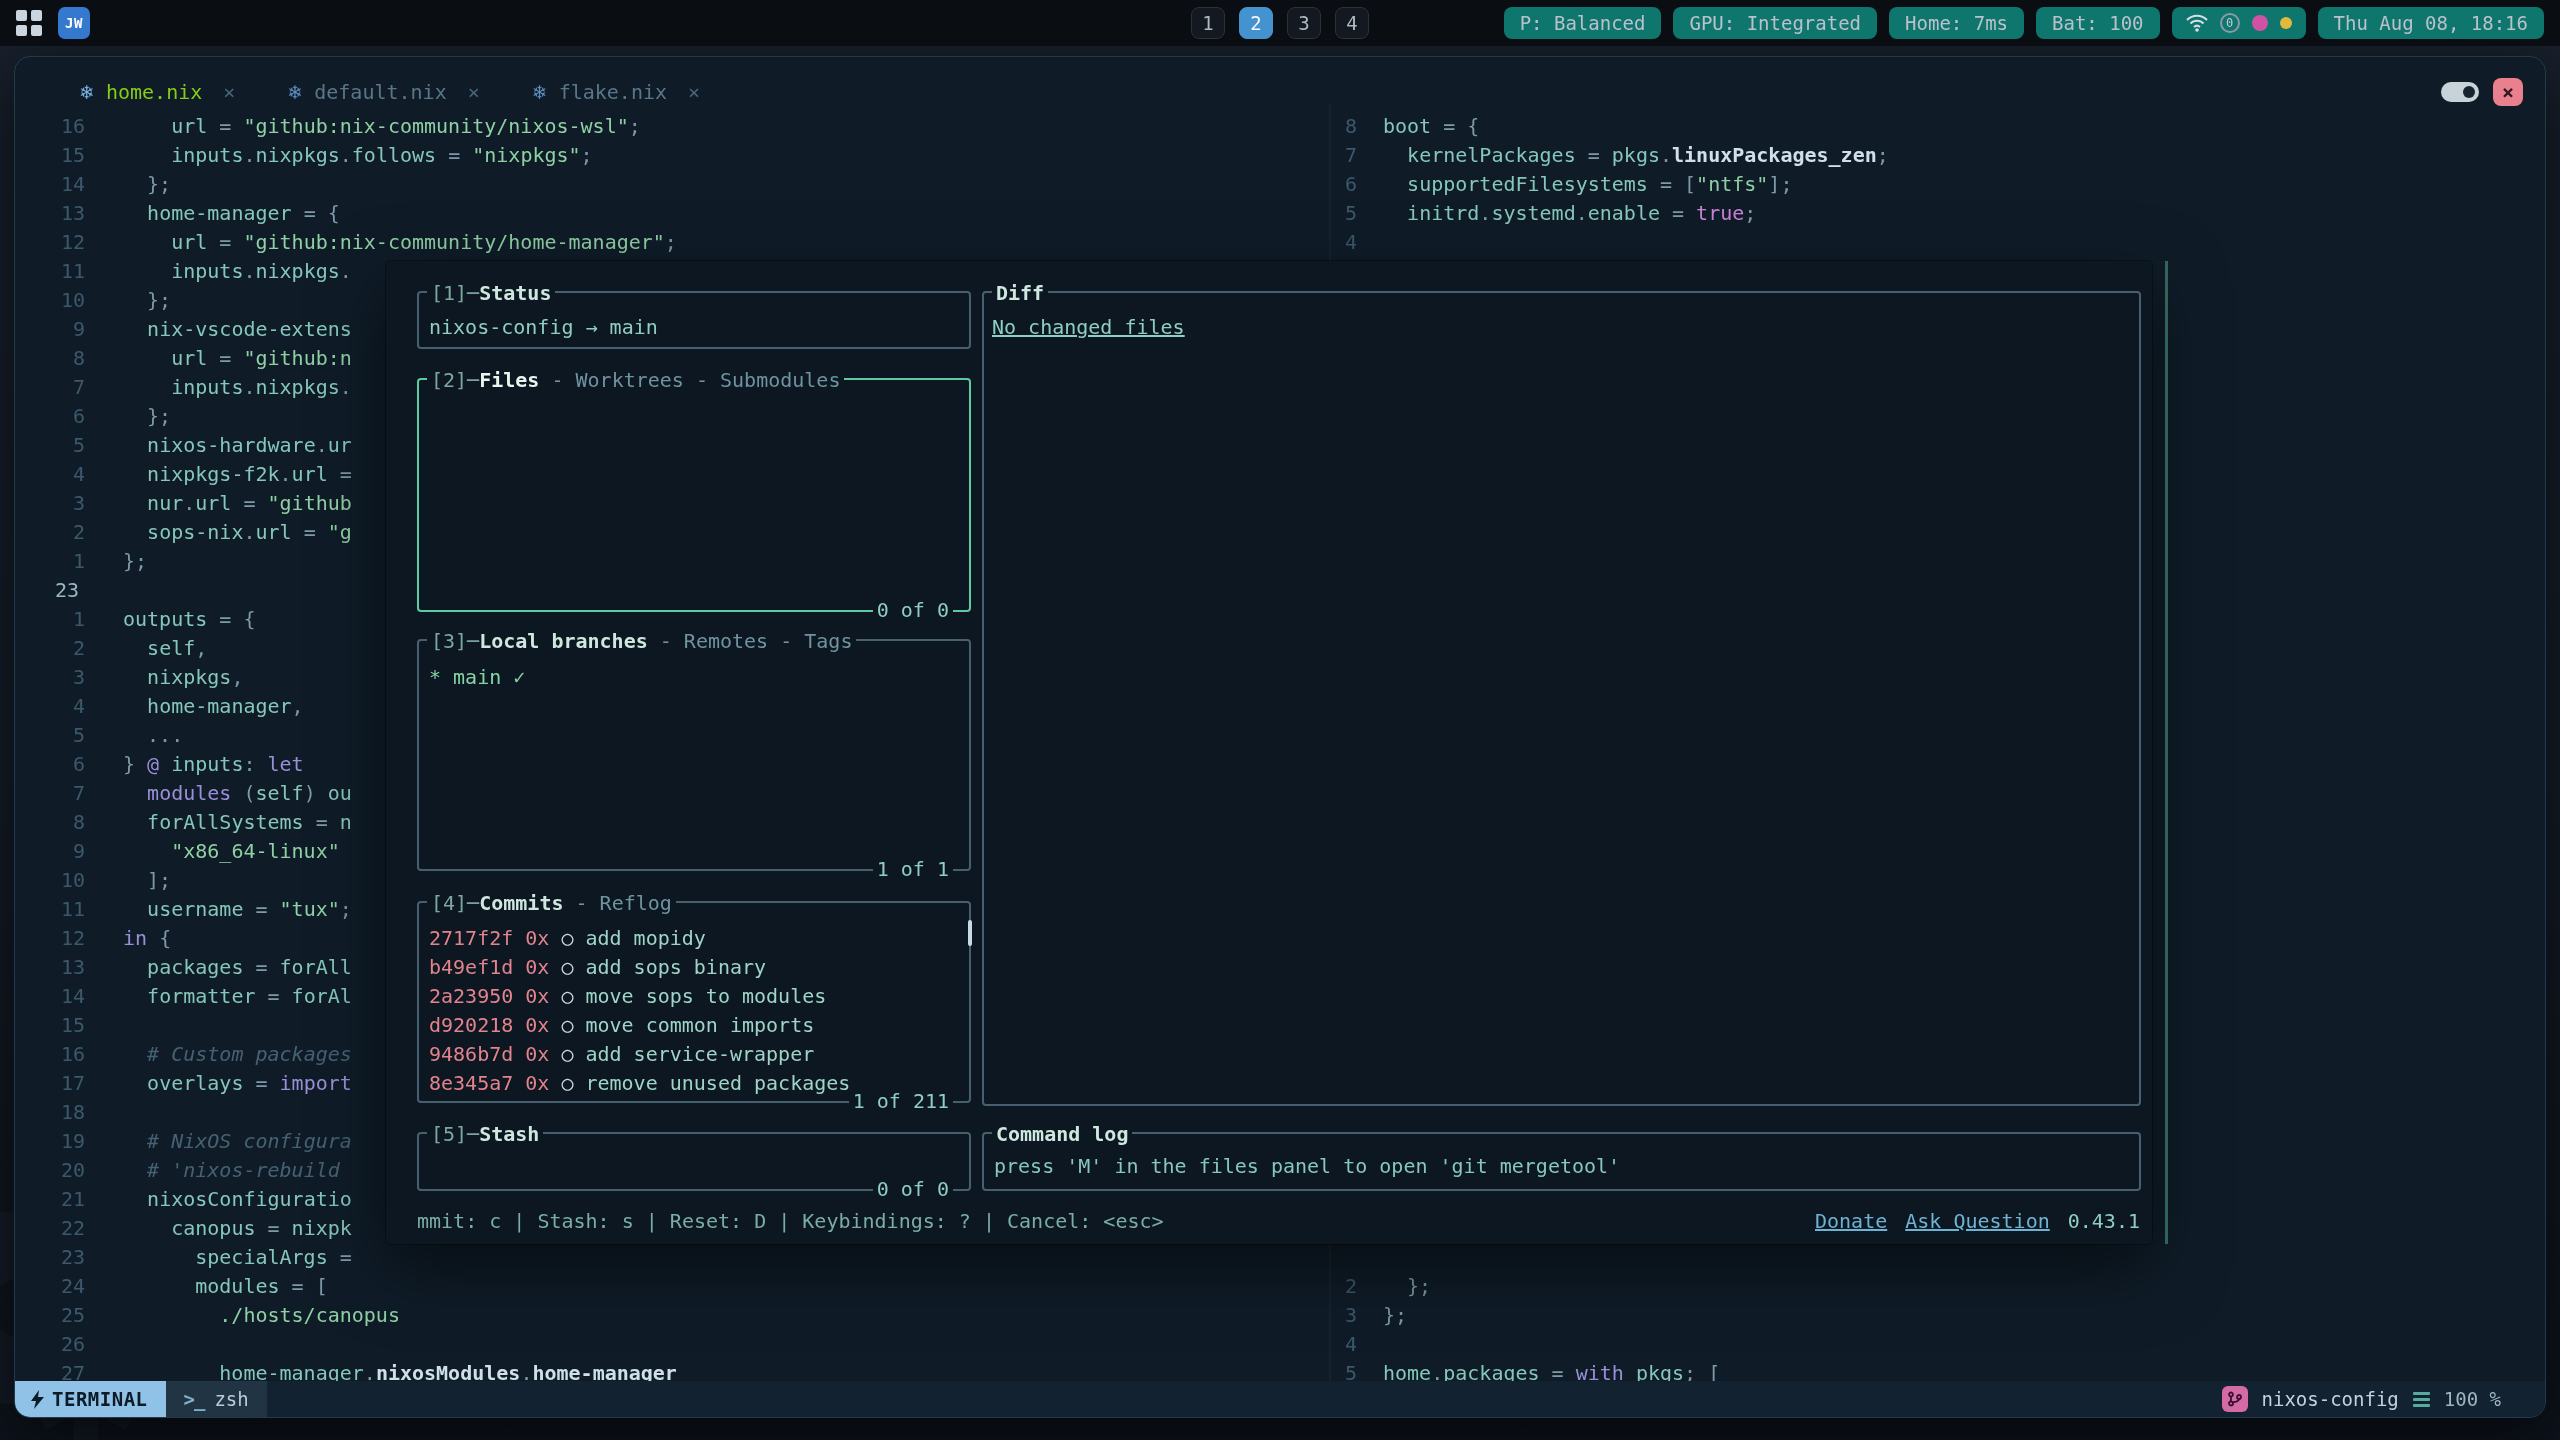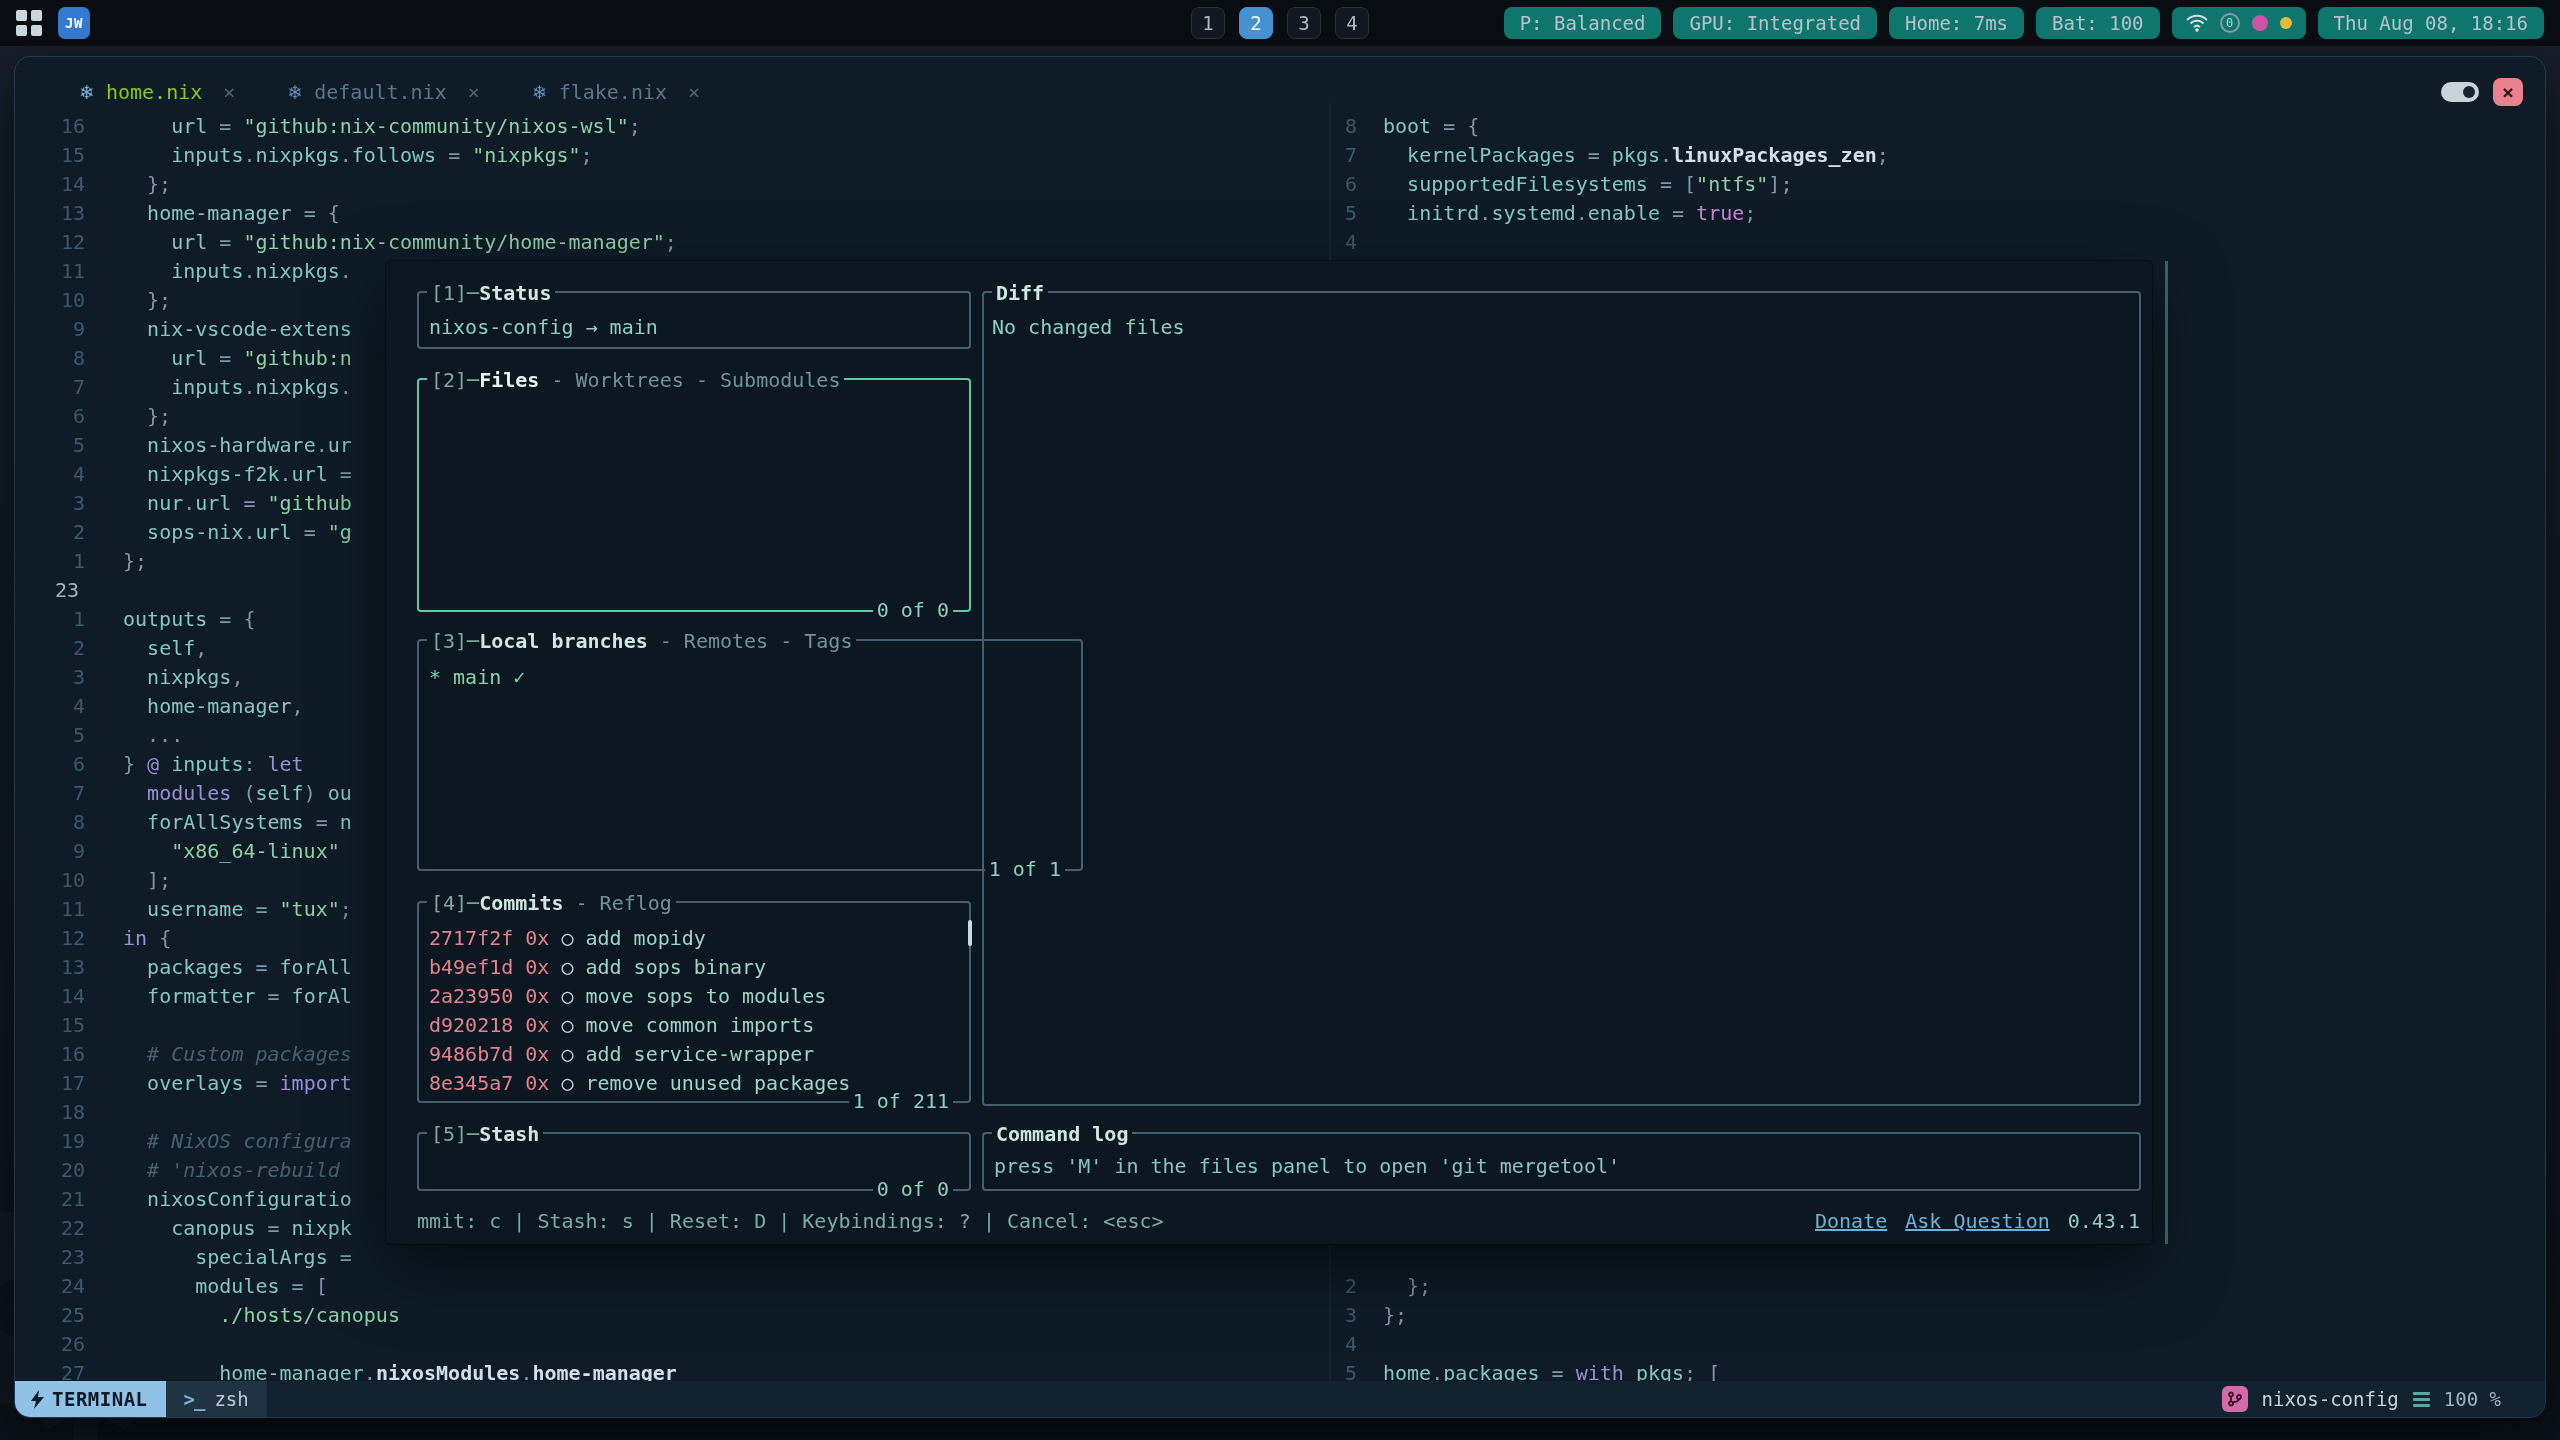--- a/index.html
+++ b/index.html
@@ -78,24 +78,24 @@
   
   .popup { position:absolute; left:371px; top:204px; width:1766px; height:983px;
     background:#0c1721; border-radius:4px; z-index:20;
     box-shadow:0 24px 70px rgba(0,0,0,.55), 0 0 0 1px rgba(0,0,0,.35); font-size:20px; }
   .popup-edge { position:absolute; left:2150px; top:204px; width:3px; height:983px;
     background:rgba(95,190,160,.45); z-index:21; }
   .panel { position:absolute; border:2px solid #46606f; border-radius:4px; }
   .panel.active { border-color:#5fca9f; }
   .p-status   { left:31px;  top:30px;  width:554px;  height:58px;  }
   .p-files    { left:31px;  top:117px; width:554px;  height:234px; }
-  .p-branches { left:31px;  top:378px; width:666px;  height:232px; }
+  .p-branches { left:31px;  top:378px; width:554px;  height:232px; }
   .p-commits  { left:31px;  top:640px; width:554px;  height:202px; }
   .p-stash    { left:31px;  top:871px; width:554px;  height:59px;  }
-  .p-diff     { left:596px; top:30px;  width:1159px; height:815px; }
+  .p-diff     { left:596px; top:30px;  width:1159px; height:815px;text-decoration:underline; }
   .p-cmdlog   { left:596px; top:871px; width:1159px; height:59px;  }
   .ptitle { position:absolute; top:-13px; left:8px; background:#0c1721; padding:0 4px;
     white-space:nowrap; line-height:26px; }
   .pfx { color:#7da8a0; }
   .pmain { color:#cfe8df; font-weight:bold; }
   .panel.active .pmain { color:#e8f7ee;margin-top:24px; }
   .prest { color:#6f93a0; }
   .pcount { position:absolute; bottom:-13px; right:16px; background:#0c1721; padding:0 4px;
     color:#8fcfc2; line-height:26px; }
   .pcontent { color:#8fcfc2; }

